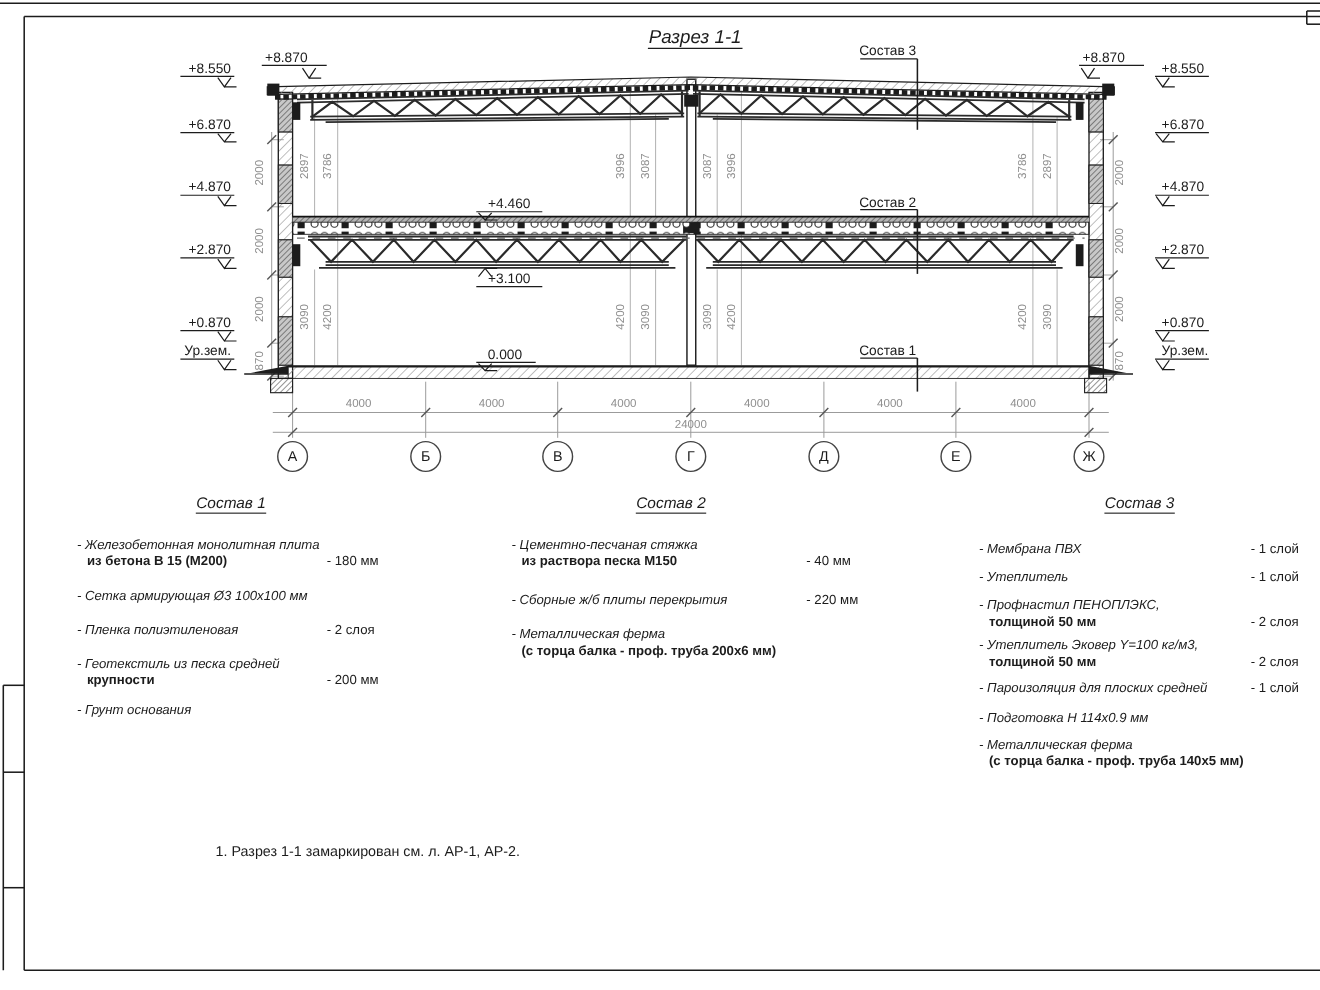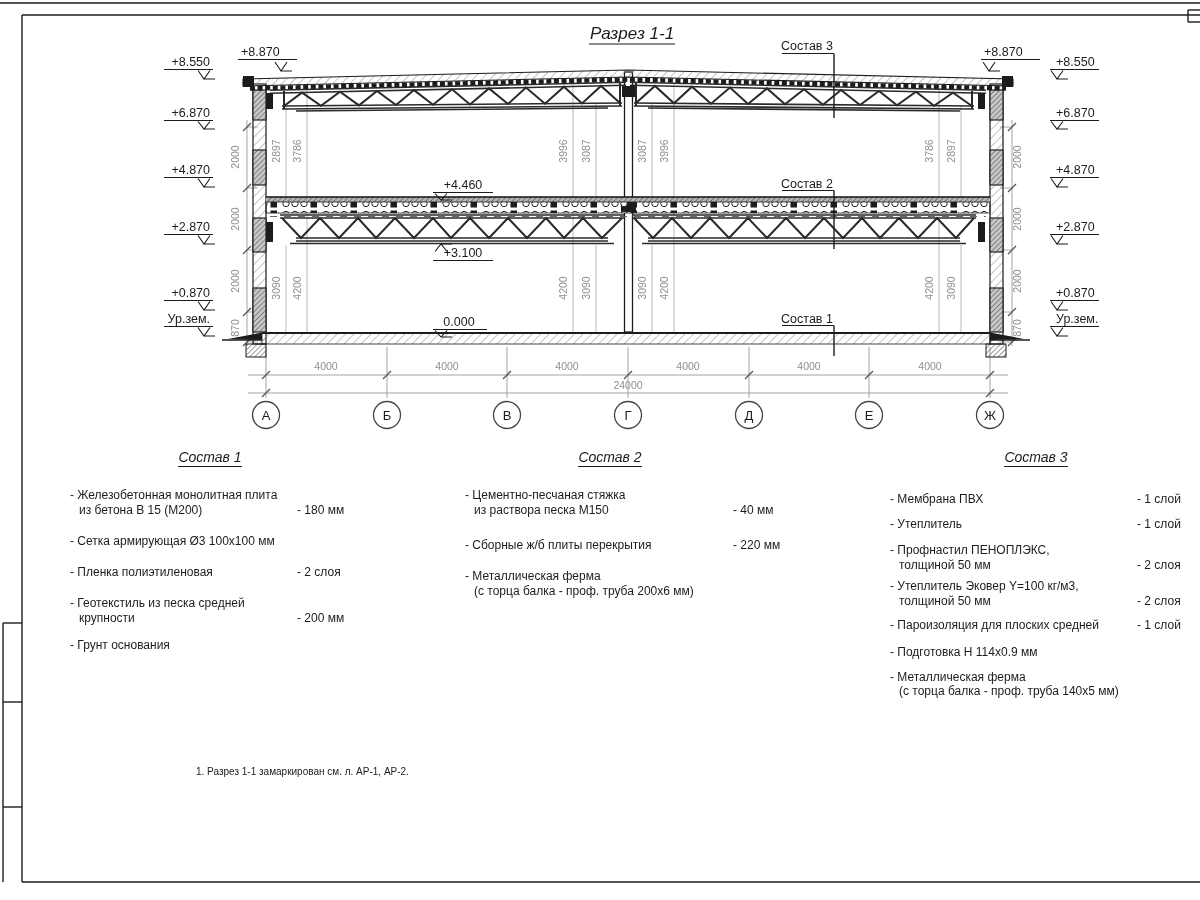--- a/index.html
+++ b/index.html
@@ -7,24 +7,24 @@
          font-family:"Liberation Sans",sans-serif;color:#1c1c1c;}
   #drawing{position:absolute;left:0;top:0;}
   svg text{font-family:"Liberation Sans",sans-serif;}
   .t-big{fill:#1c1c1c;font-size:12.5px;}
   .t-dim{fill:#8f8f8f;font-size:10.5px;}
   .t-axis{fill:#1c1c1c;font-size:13px;}
   .t-title{fill:#1c1c1c;font-size:17px;font-style:italic;}
   .comp{position:absolute;font-size:12px;line-height:14px;color:#1c1c1c;}
   .comp .ttl{position:absolute;left:0;top:0;width:100%;text-align:center;font-size:14px;font-style:italic;}
   .comp .ttl span{border-bottom:1px solid #1c1c1c;padding-bottom:1px;}
-  .comp .it{position:absolute;left:10px;white-space:nowrap;}
-  .comp .l2{position:absolute;left:19px;white-space:nowrap;}
+  .comp .it{position:absolute;left:10px;white-space:nowrap;font-style:italic;}
+  .comp .l2{position:absolute;left:19px;white-space:nowrap;font-weight:bold;}
   .comp .val{position:absolute;white-space:nowrap;}
-  #note{position:absolute;left:196px;top:766px;font-size:10px;}
+  #note{position:absolute;left:196px;top:766px;font-size:13px;}
 </style>
 </head>
 <body>
 
 <div id="sheet">
 
 <svg id="drawing" width="1200" height="900" viewBox="0 0 1200 900">
   <defs>
     <pattern id="h1" width="6" height="6" patternUnits="userSpaceOnUse" patternTransform="rotate(45)">
       <line x1="0" y1="0" x2="0" y2="6" stroke="#8a8a8a" stroke-width="1"></line>

